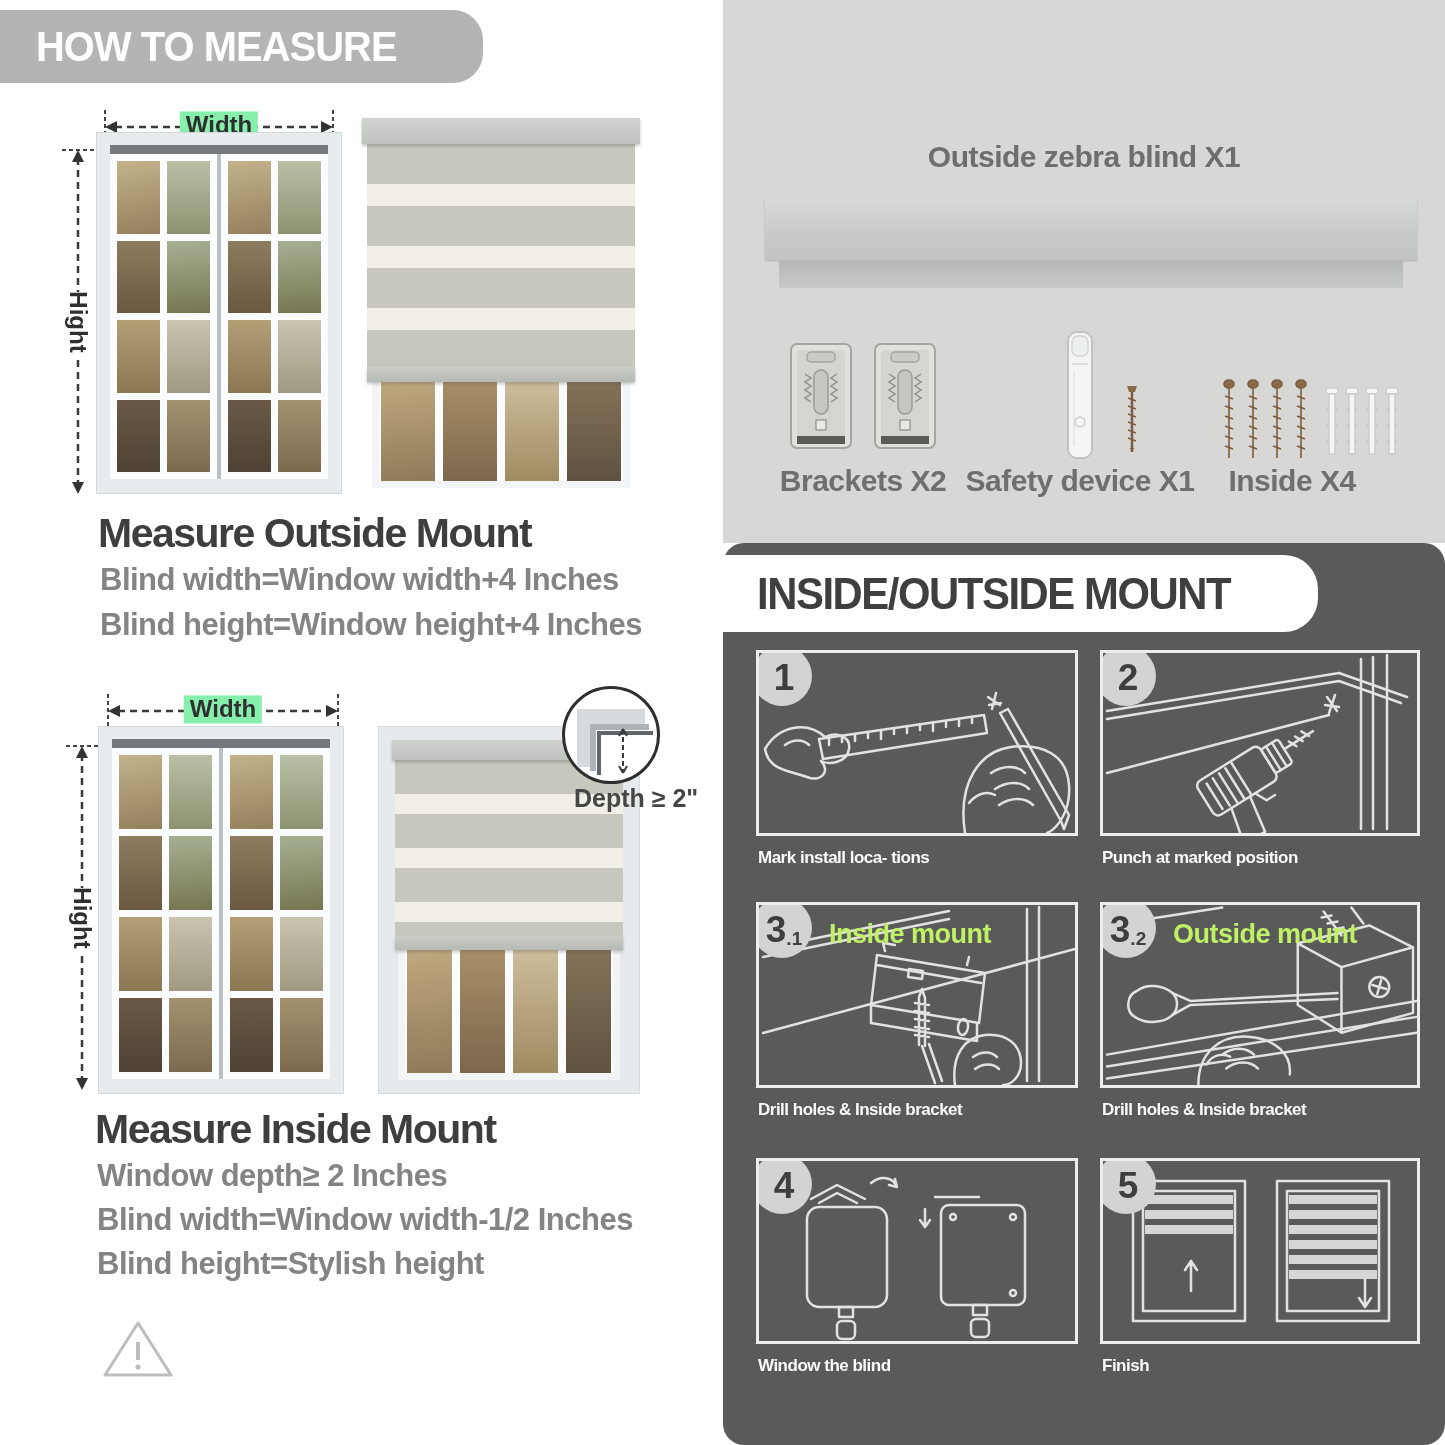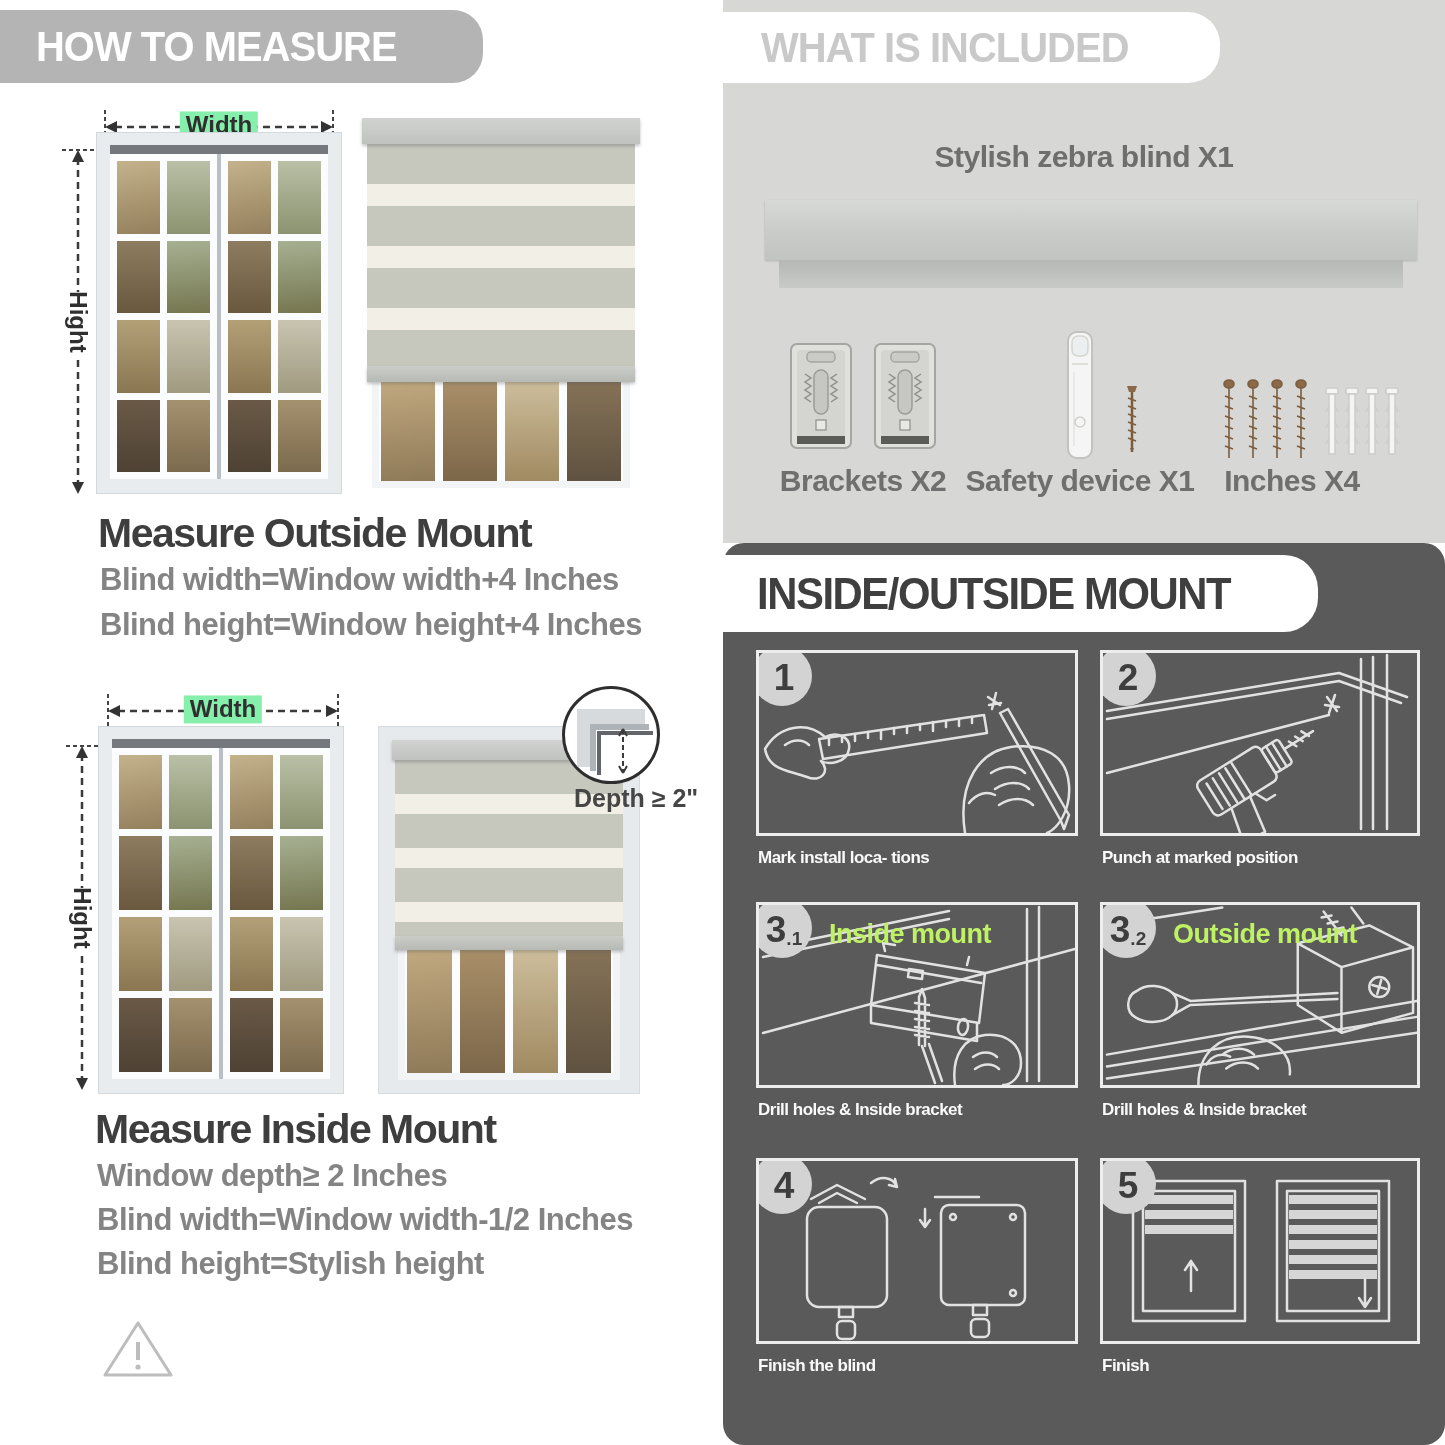--- a/index.html
+++ b/index.html
@@ -251,24 +251,21 @@
   <div class="abs body-line" style="left:97px; top:1202px;">Blind width=Window width-1/2 Inches</div>
   <div class="abs body-line" style="left:97px; top:1246px;">Blind height=Stylish height</div>
 
   <svg class="abs" style="left:100px; top:1316px;" width="76" height="68">
     <path d="M38,7 L71,59 H5 Z" stroke="#bdbdbd" stroke-width="3" fill="none" stroke-linejoin="round"></path>
     <line x1="38" y1="26" x2="38" y2="44" stroke="#bdbdbd" stroke-width="4"></line>
     <circle cx="38" cy="51" r="2.6" fill="#bdbdbd"></circle>
   </svg>
 
   <div class="abs panel-top">
-    <div class="banner-inc">
-      <span>WHAT IS INCLUDED</span>
-    </div>
-    <div class="blind-title">Stylish zebra blind X1</div>
+    <div class="blind-title">Outside zebra blind X1</div>
 
     <div class="headrail"></div>
     <div class="headrail-lip"></div>
 
     <svg class="abs" style="left:62px; top:336px;" width="72" height="120">
       <rect x="6" y="8" width="60" height="104" rx="6" fill="#e0e0dc" stroke="#a5a5a1" stroke-width="2"></rect>
       <rect x="12" y="14" width="48" height="92" rx="4" fill="#d4d4d0"></rect>
       <rect x="22" y="16" width="28" height="10" rx="4" fill="#cacac6" stroke="#a5a5a1" stroke-width="1.5"></rect>
       <rect x="29" y="34" width="14" height="44" rx="7" fill="#c6c6c2" stroke="#9c9c98" stroke-width="1.5"></rect>
       <path d="M20,38 l6,4 l-6,4 l6,4 l-6,4 l6,4 l-6,4 l6,4" stroke="#8e8e8a" stroke-width="1.5" fill="none"></path>
@@ -329,21 +326,21 @@
           <rect x="44" y="8" width="6" height="60"></rect>
         <path d="M44,20 l-3,6 M50,20 l3,6 M44,36 l-3,6 M50,36 l3,6 M44,52 l-3,6 M50,52 l3,6" fill="none"></path>
         <rect x="61" y="2" width="12" height="6" rx="2"></rect>
           <rect x="64" y="8" width="6" height="60"></rect>
         <path d="M64,20 l-3,6 M70,20 l3,6 M64,36 l-3,6 M70,36 l3,6 M64,52 l-3,6 M70,52 l3,6" fill="none"></path>
       </g>
     </svg>
 
     <div class="item-label" style="left:40px; width:200px;">Brackets X2</div>
     <div class="item-label" style="left:232px; width:250px;">Safety device X1</div>
-    <div class="item-label" style="left:469px; width:200px;">Inches X4</div>
+    <div class="item-label" style="left:469px; width:200px;">Inside X4</div>
   </div>
 
   <div class="abs panel-bot">
     <div class="banner-mnt">
       <span>INSIDE/OUTSIDE MOUNT</span>
     </div>
 
     <div class="step" style="left:33px; top:107px; width:322px; height:186px;">
       <div class="badge">
         <span class="badge-num">1</span>
@@ -472,17 +469,17 @@
           </g>
           <path d="M262,118 V146 M262,146 l-6,-9 M262,146 l6,-9"></path>
         </g>
       </svg>
     </div>
 
     <div class="caption" style="left:35px; top:305px;">Mark install loca- tions</div>
     <div class="caption" style="left:379px; top:305px;">Punch at  marked position</div>
     <div class="caption" style="left:35px; top:557px;">Drill holes &amp;  Inside bracket</div>
     <div class="caption" style="left:379px; top:557px;">Drill holes &amp;  Inside bracket</div>
-    <div class="caption" style="left:35px; top:813px;">Finish the blind</div>
+    <div class="caption" style="left:35px; top:813px;">Window the blind</div>
     <div class="caption" style="left:379px; top:813px;">Finish</div>
   </div>
 
 </div>
 
 </body></html>

